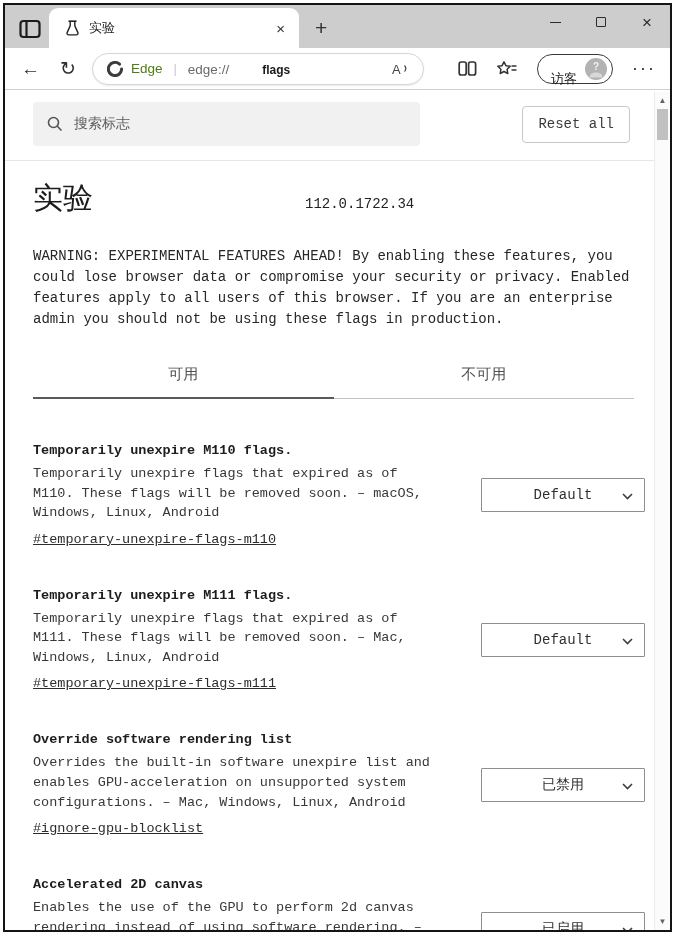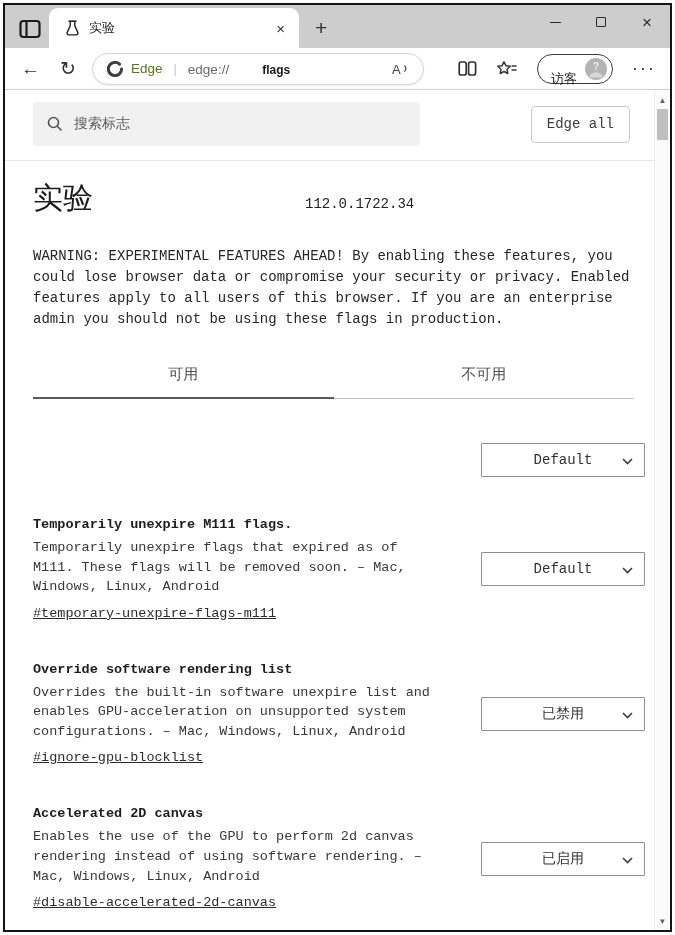--- a/index.html
+++ b/index.html
@@ -151,39 +151,44 @@
     <div class="main">
 
       <div class="search-row">
         <div class="search-box">
           <svg class="ic" width="16" height="16" viewBox="0 0 16 16">
             <circle cx="6.5" cy="6.5" r="5" fill="none" stroke="#555" stroke-width="1.6"></circle>
             <line x1="10.3" y1="10.3" x2="14.5" y2="14.5" stroke="#555" stroke-width="1.6"></line>
           </svg>
           <span class="search-placeholder">搜索标志</span>
         </div>
-        <button class="reset-btn">Edge all</button>
+        <button class="reset-btn">Reset all</button>
       </div>
 
       <div class="divider"></div>
 
       <div class="title-row">
         <span class="page-title">实验</span>
         <span class="version">112.0.1722.34</span>
       </div>
 
       <p class="warning">WARNING: EXPERIMENTAL FEATURES AHEAD! By enabling these features, you could lose browser data or compromise your security or privacy. Enabled features apply to all users of this browser. If you are an enterprise admin you should not be using these flags in production.</p>
 
       <div class="tabs-row">
         <div class="tab-col selected">可用</div>
         <div class="tab-col">不可用</div>
       </div>
 
       <div class="flags-list" id="flags-list">
           <div class="flag-row">
+    <div class="flag-left">
+      <div class="flag-title">Temporarily unexpire M110 flags.</div>
+      <div class="flag-desc">Temporarily unexpire flags that expired as of M110. These flags will be removed soon. – macOS, Windows, Linux, Android</div>
+      <a class="flag-link">#temporary-unexpire-flags-m110</a>
+    </div>
     <div class="flag-select">
       <span>Default</span>
       <svg class="ic select-chevron" width="11" height="7" viewBox="0 0 11 7">
         <path d="M1 1l4.5 4.5L10 1" fill="none" stroke="#3d3d3d" stroke-width="1.6"></path>
       </svg>
     </div>
   </div>
           <div class="flag-row">
     <div class="flag-left">
       <div class="flag-title">Temporarily unexpire M111 flags.</div>

